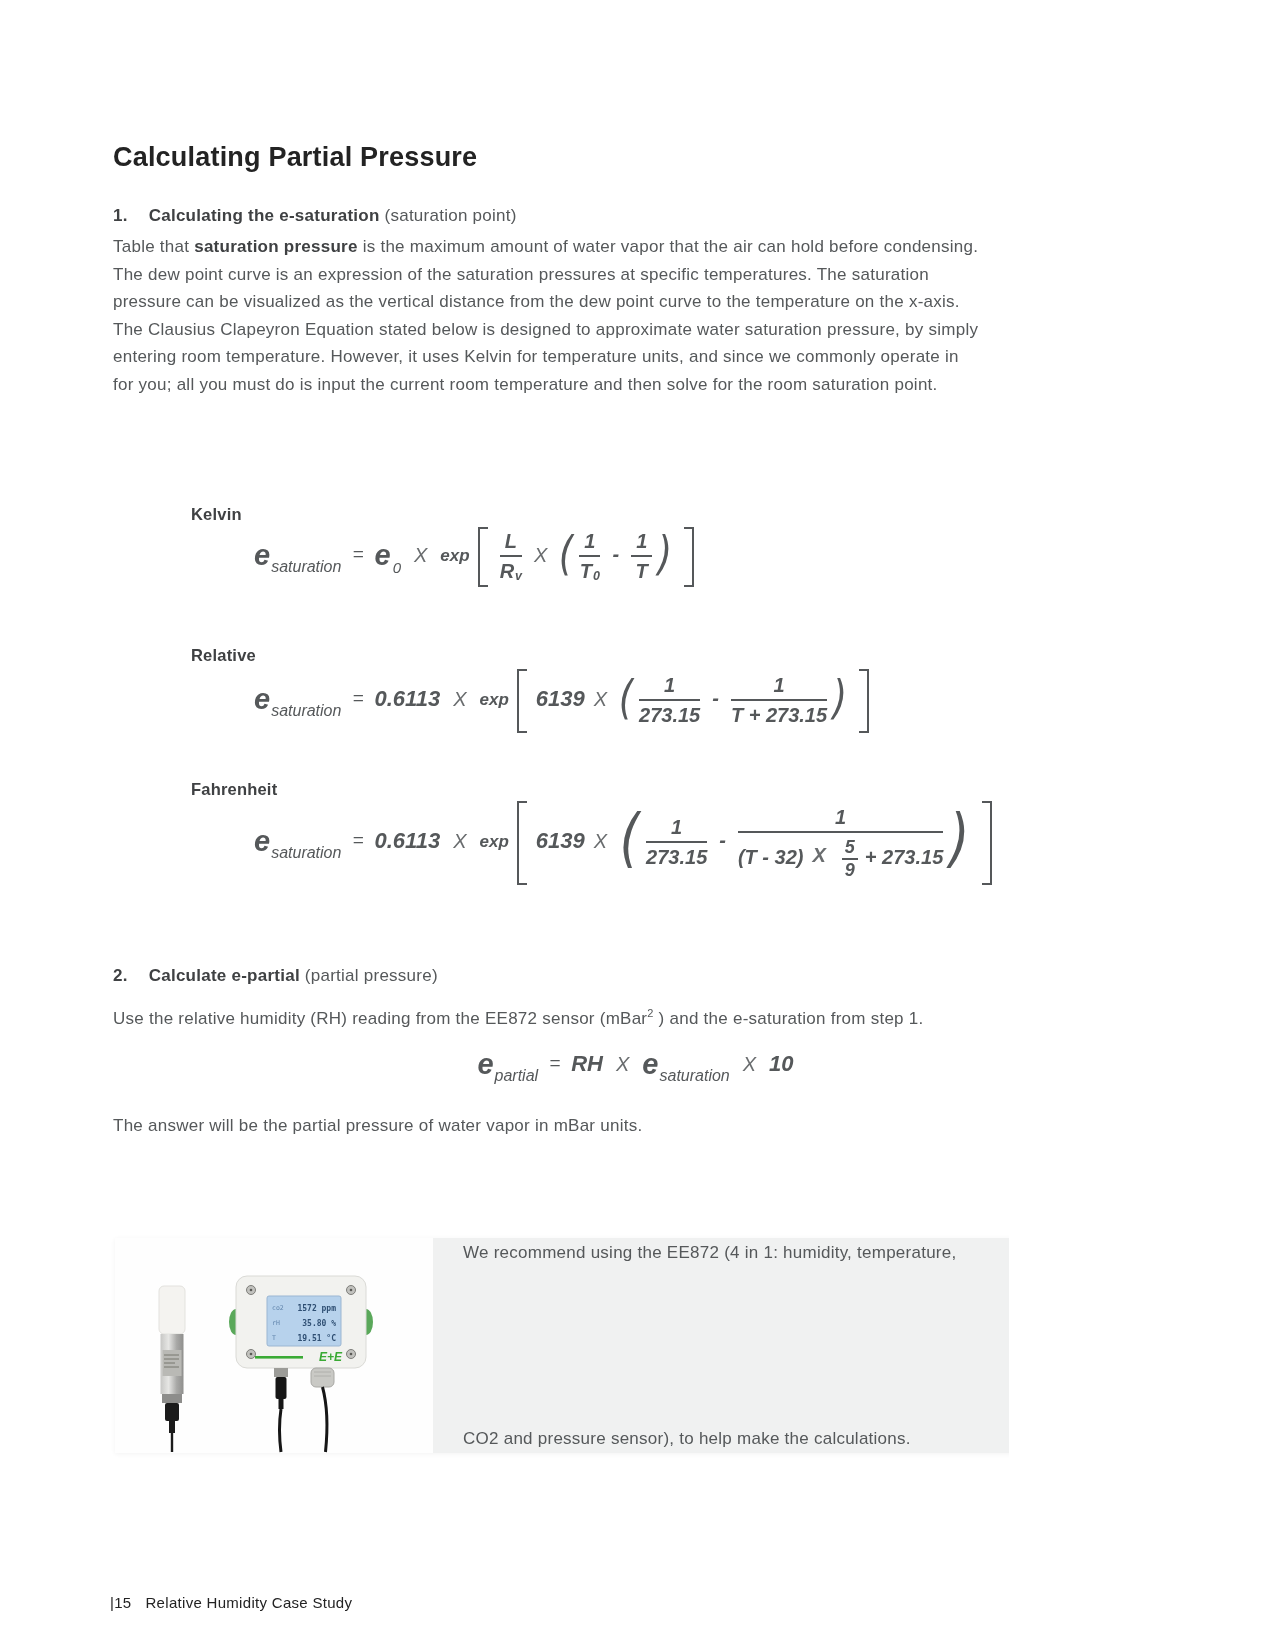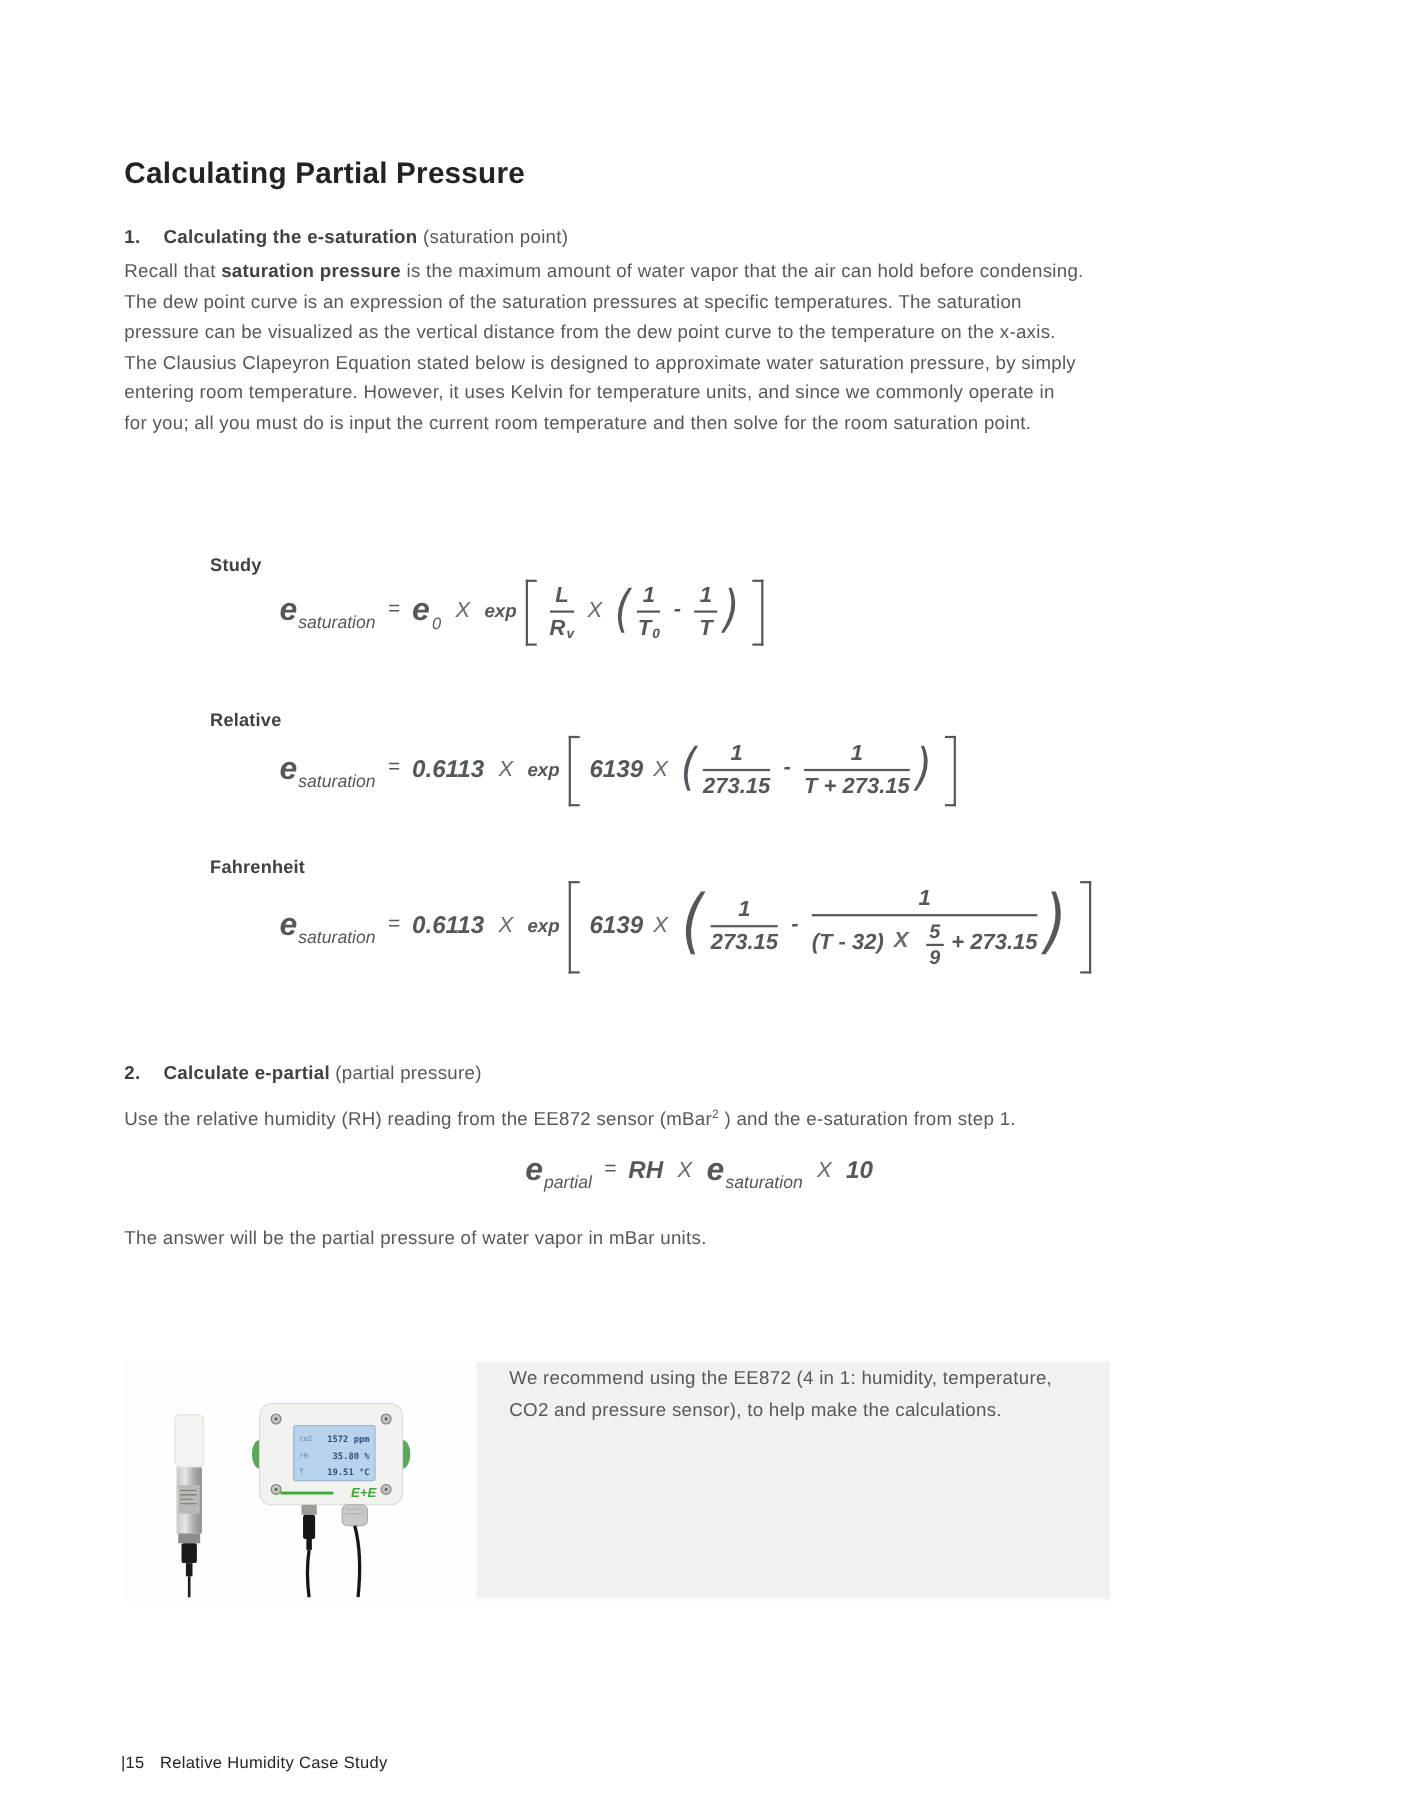--- a/index.html
+++ b/index.html
@@ -44,21 +44,21 @@
   .fsub-sm { font-size:12.5px; position:relative; top:5px; margin-left:1px; }
   .fminus { font-size:20px; font-weight:bold; margin:0 9px; position:relative; top:-3px; }
   .den-row { white-space:nowrap; }
   .nfrac { display:inline-flex; flex-direction:column; align-items:center; font-size:18px; line-height:1.05; margin:0 7px; position:relative; top:2px; }
   .nfrac .nnum { border-bottom:2.4px solid #55585a; padding:0 3px 1px; }
   .nfrac .nden { padding-top:1px; }
 
   
   .media-block { display:flex; box-shadow:0 1px 5px rgba(0,0,0,.05); }
   .media-photo { width:318px; background:#fefefe; position:relative; }
-  .media-note { flex:1; background:#f0f1f1; display:flex; flex-direction:column; justify-content:flex-start; padding-left:30px; }
+  .media-note { flex:1; background:#f0f1f1; display:flex; flex-direction:column; justify-content:space-between; padding-left:30px; }
   .note-line { font-size:17px; line-height:29px; letter-spacing:.25px; color:#55585a; white-space:nowrap; }
 
   
   .footer { position:absolute; left:110px; top:1594px; width:1048px; display:flex; justify-content:space-between; align-items:baseline; }
   .footer-left { font-size:15px; color:#232323; letter-spacing:.3px; }
   .footer-left .f-page { margin-right:14px; }
   .toc-link { font-size:15px; color:#000000; letter-spacing:.3px; text-decoration:none; border-bottom:1.5px solid #9cc49c; padding-bottom:2px; cursor:pointer; }
 
   
   .lcd-label { font-family:"DejaVu Sans Mono", monospace; font-size:6.5px; fill:#6286ad; }
@@ -70,29 +70,29 @@
 
 <div class="page">
 
   <div class="abs page-title">Calculating Partial Pressure</div>
 
   <div class="abs sec-heading" style="left:113px; top:206px;">
     <span class="num">1.</span><span class="hb">Calculating the e-saturation</span><span class="hr"> (saturation point)</span>
   </div>
 
   <div class="abs para" style="left:113px; top:233px;">
-    <div class="pline"><span>Recall that </span><span class="b-inline">saturation pressure</span><span> is the maximum amount of water vapor that the air can hold before condensing.</span></div>
+    <div class="pline"><span>Table that </span><span class="b-inline">saturation pressure</span><span> is the maximum amount of water vapor that the air can hold before condensing.</span></div>
     <div class="pline">The dew point curve is an expression of the saturation pressures at specific temperatures. The saturation</div>
     <div class="pline">pressure can be visualized as the vertical distance from the dew point curve to the temperature on the x-axis.</div>
     <div class="pline">The Clausius Clapeyron Equation stated below is designed to approximate water saturation pressure, by simply</div>
     <div class="pline">entering room temperature. However, it uses Kelvin for temperature units, and since we commonly operate in</div>
     <div class="pline">for you; all you must do is input the current room temperature and then solve for the room saturation point.</div>
   </div>
 
-  <div class="abs f-label" style="left:191px; top:505px;">Study</div>
+  <div class="abs f-label" style="left:191px; top:505px;">Kelvin</div>
   <div class="fx" style="left:254px; top:524px; min-height:66px;">
     <span class="fe"><span class="fe-b">e</span><span class="fe-sub">saturation</span></span>
     <span class="feq">=</span>
     <span class="fe"><span class="fe-b">e</span><span class="fe-sub0">0</span></span>
     <span class="fx-times">X</span>
     <span class="fexp">exp</span>
     <span class="brk-l"></span>
     <span class="frac">
       <span class="num">L</span>
       <span class="den">

